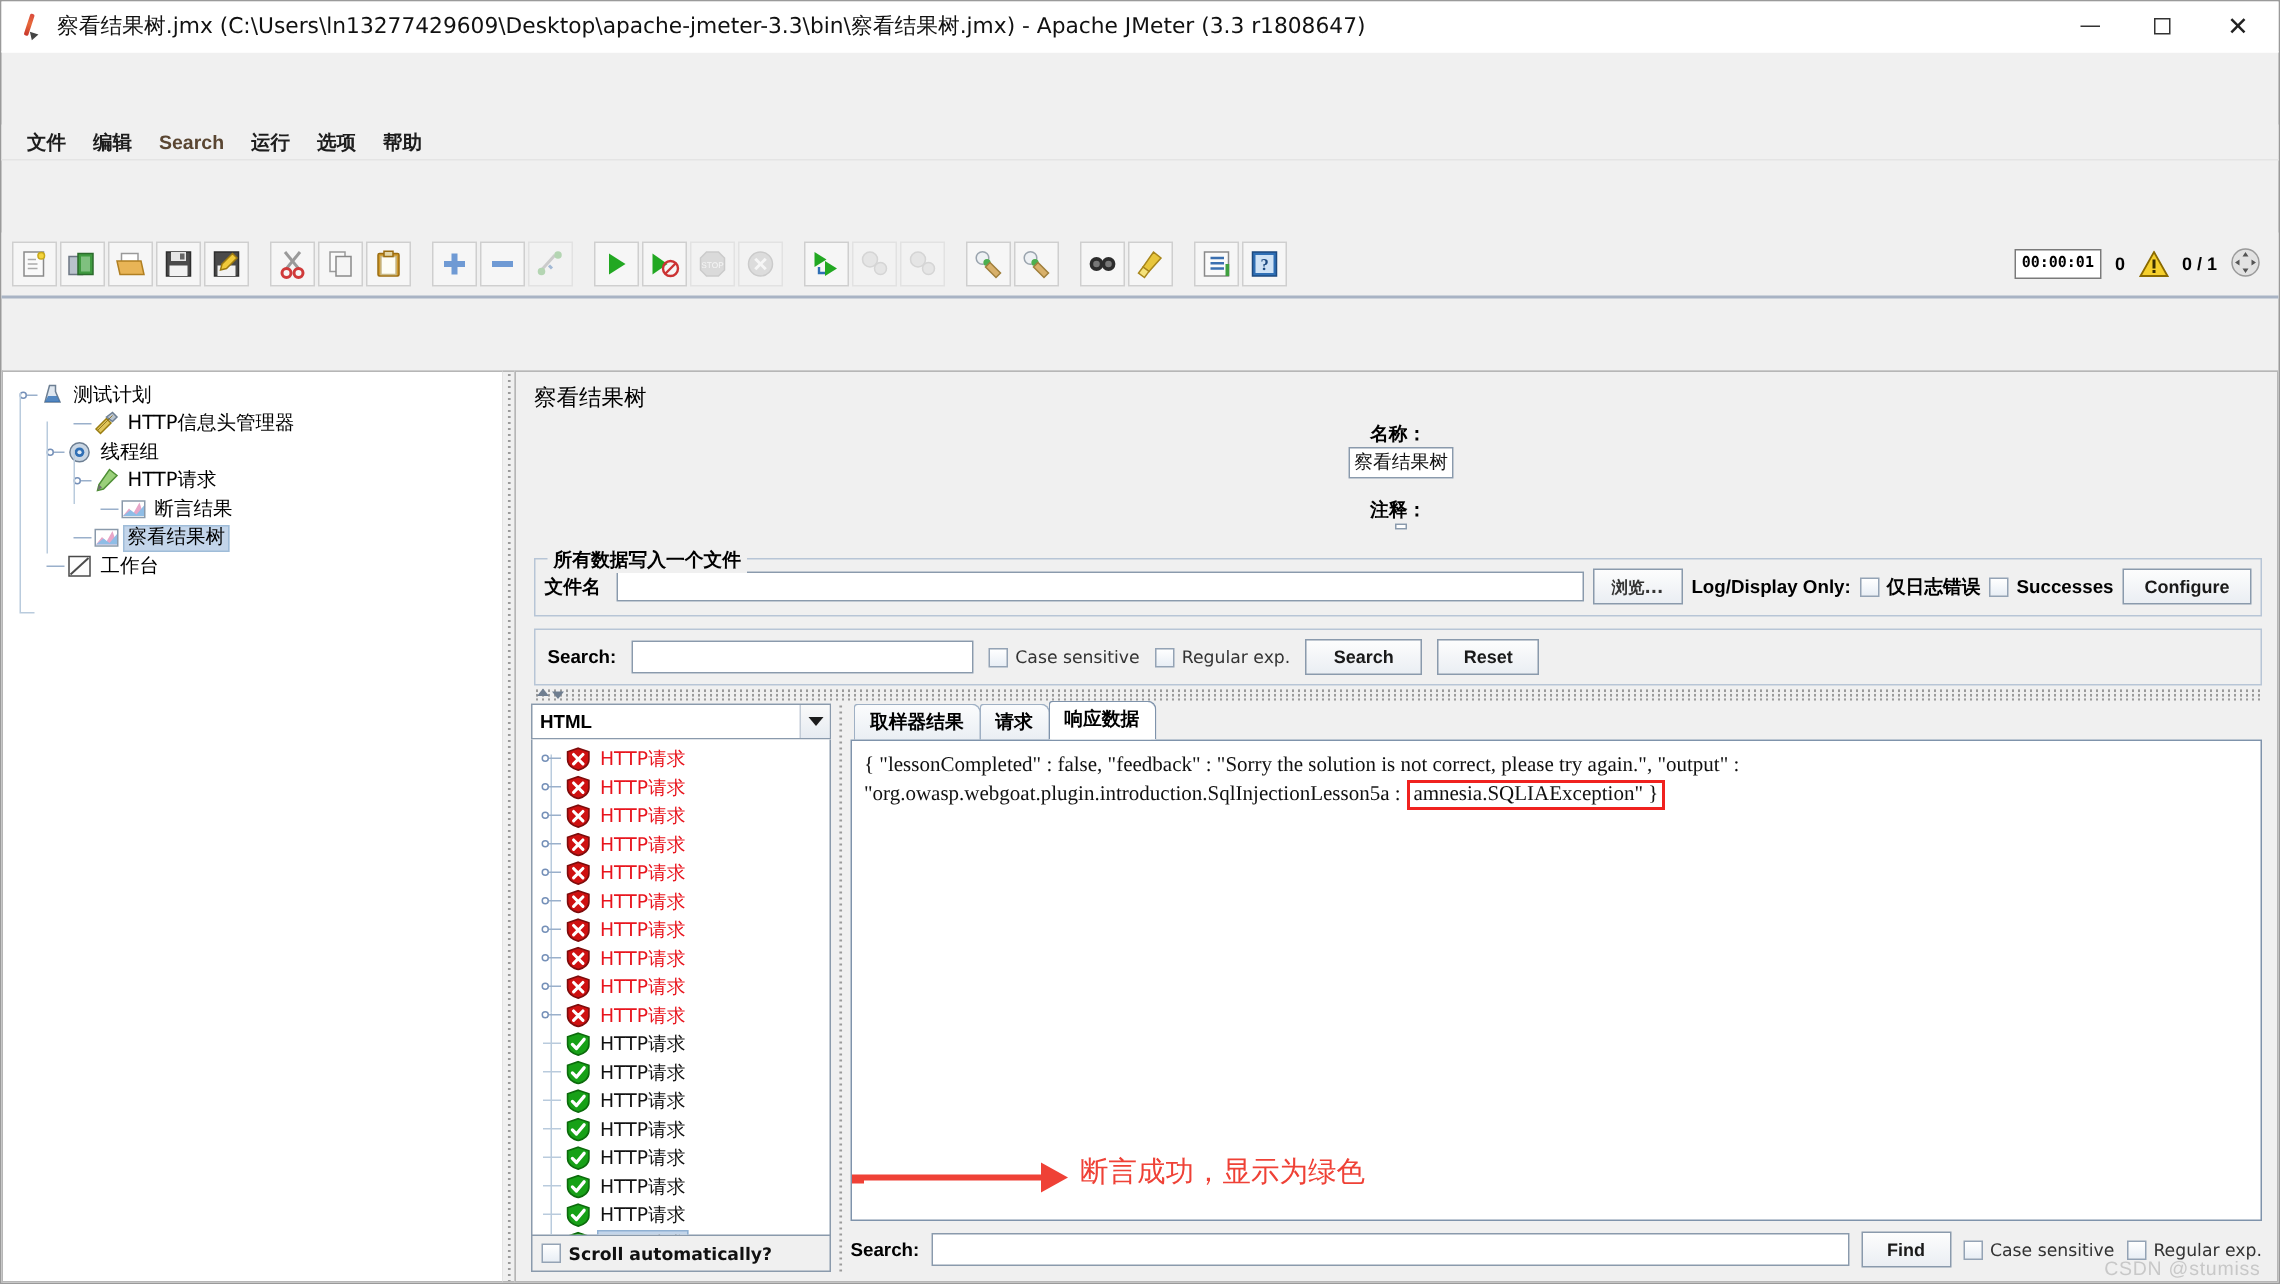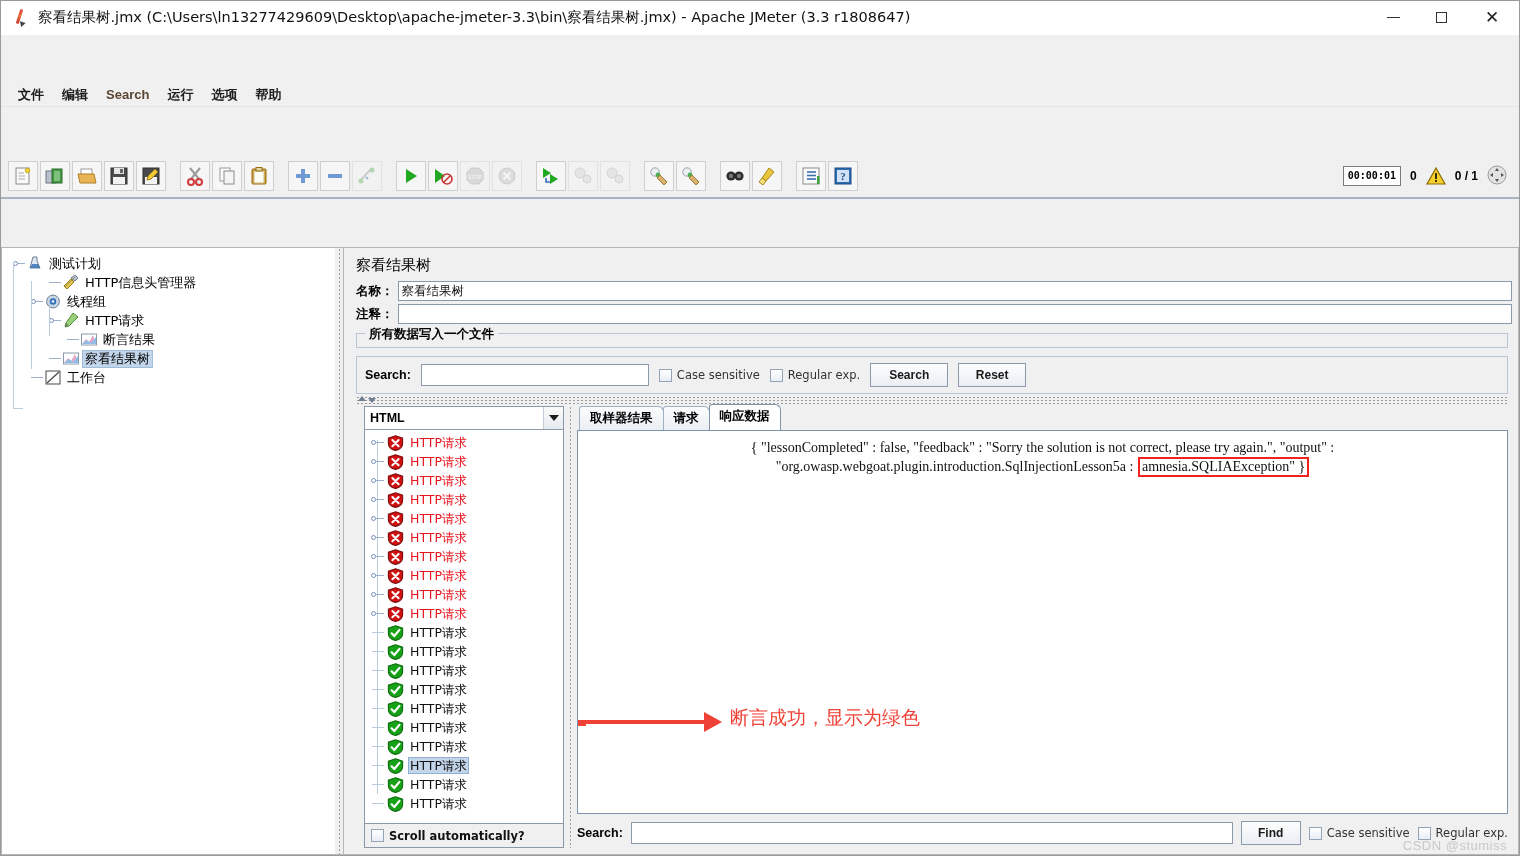--- a/index.html
+++ b/index.html
@@ -176,21 +176,21 @@
     display: flex; flex-direction: column;
     padding: 4px 6px 6px 6px;
   }
 
   .panel-title {
     font-size: 15px; padding: 4px 4px 6px 6px;
     font-family: "DejaVu Sans", "Liberation Sans", sans-serif;
   }
   .field-row {
     display: flex; align-items: center;
-    margin-bottom: 3px; padding-left: 6px;
+    margin-bottom: 13px; padding-left: 6px; flex-direction: column;
   }
   .field-label {
     font-size: 12.5px; font-weight: bold; margin-right: 4px;
     font-family: "DejaVu Sans", "Liberation Sans", sans-serif;
     white-space: nowrap;
   }
   .jtext {
     flex: 1; height: 20px;
     border: 1px solid #8a9aac; background: #fff;
     font-size: 12.5px; padding: 1px 3px;
@@ -260,22 +260,21 @@
   }
   .hsplit-handle .arrows {
     position: absolute; left: 2px; top: 0; display: flex; gap: 2px;
   }
   .tri-up { width: 0;height: 0;border-left:4px solid transparent;border-right:4px solid transparent;border-bottom:5px solid #6f7e90; }
   .tri-dn { width: 0;height: 0;border-left:4px solid transparent;border-right:4px solid transparent;border-top:5px solid #6f7e90; margin-top:2px;}
 
   .results-area {
     flex: 1; min-height: 0;
     display: flex;
-    margin: 2px 4px 0 14px;
-    text-align: center;
+    margin: 2px 4px 0 4px;
   }
 
   .results-left {
     width: 200px; flex: none;
     display: flex; flex-direction: column;
   }
   .combo {
     height: 24px; border: 1px solid #8a9aac; background: #fff;
     display: flex; align-items: center;
     font-size: 12.5px; font-weight: bold; padding-left: 5px;
@@ -773,20 +772,35 @@
         <span class="field-label">名称：</span>
         <span class="jtext">察看结果树</span>
       </div>
       <div class="field-row">
         <span class="field-label">注释：</span>
         <span class="jtext"></span>
       </div>
 
       <div class="group">
         <span class="legend">所有数据写入一个文件</span>
+        <div class="group-row">
+          <span class="field-label">文件名</span>
+          <span class="jtext"></span>
+          <div class="jbtn cn" style="min-width:60px">浏览...</div>
+          <span class="lbl-plain">Log/Display Only:</span>
+          <span class="cb-wrap">
+            <span class="cbox"></span>
+            <span class="cb-text">仅日志错误</span>
+          </span>
+          <span class="cb-wrap">
+            <span class="cbox"></span>
+            <span class="cb-text latin">Successes</span>
+          </span>
+          <div class="jbtn" style="min-width:86px">Configure</div>
+        </div>
       </div>
 
       <div class="searchbar">
         <span class="lbl-plain">Search:</span>
         <span class="jtext" placeholder=""></span>
         <span class="cb-wrap">
           <span class="cbox"></span>
           <span class="cb-text small">Case sensitive</span>
         </span>
         <span class="cb-wrap">

